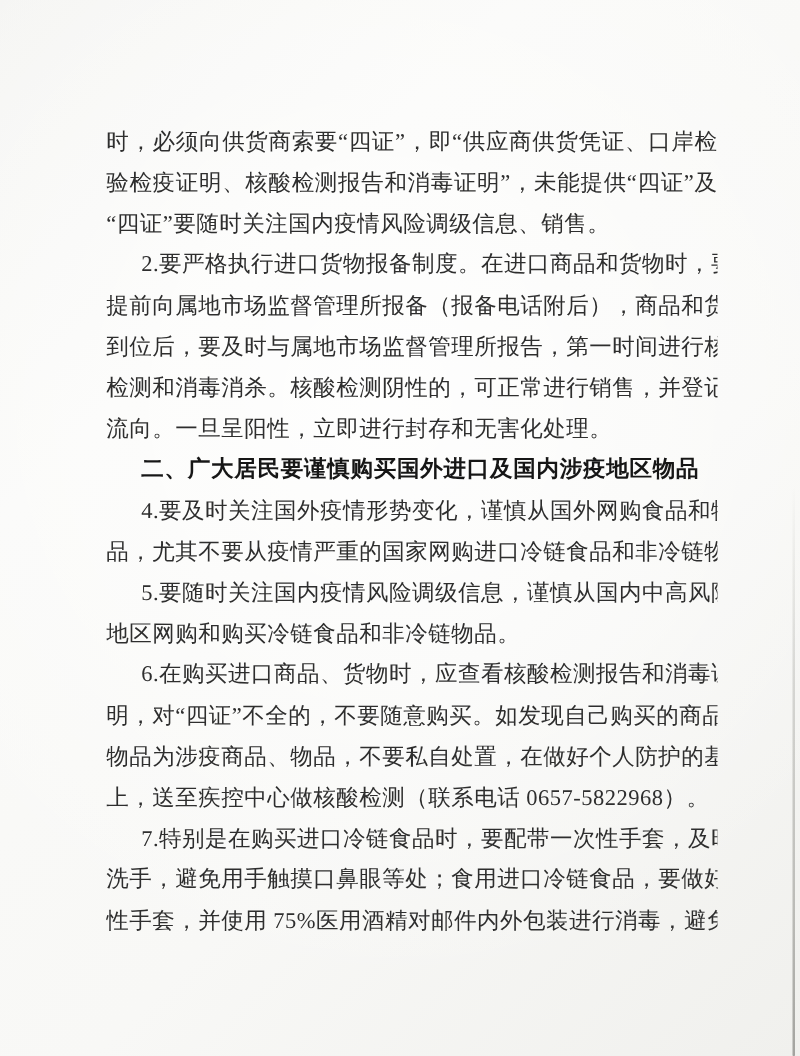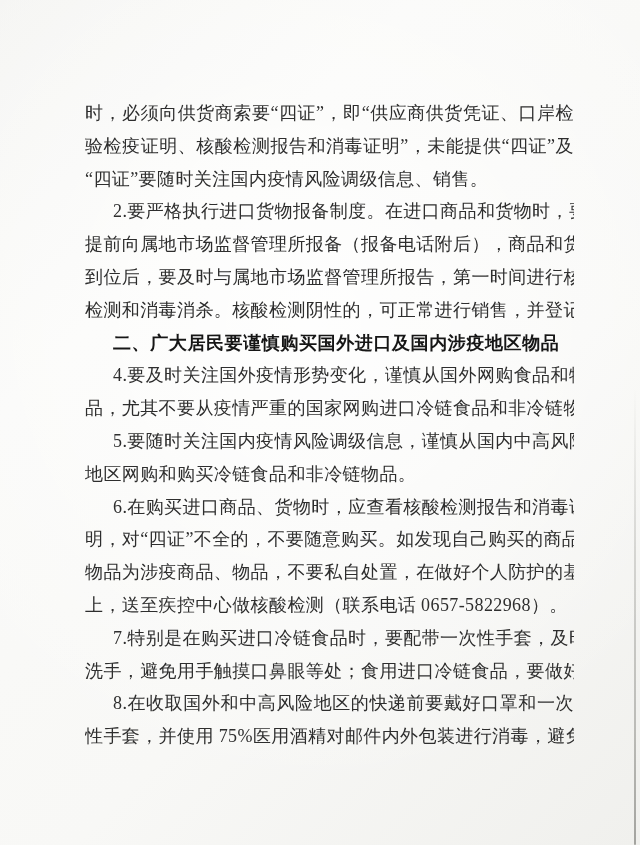--- a/index.html
+++ b/index.html
@@ -71,28 +71,28 @@
 
 <div class="page">
   <div class="doc">
     <div class="row fill">时，必须向供货商索要“四证”，即“供应商供货凭证、口岸检</div>
     <div class="row fill">验检疫证明、核酸检测报告和消毒证明”，未能提供“四证”及</div>
     <div class="row">“四证”要随时关注国内疫情风险调级信息、销售。</div>
     <div class="row ind fill">2.要严格执行进口货物报备制度。在进口商品和货物时，要</div>
     <div class="row fill">提前向属地市场监督管理所报备（报备电话附后），商品和货物</div>
     <div class="row fill">到位后，要及时与属地市场监督管理所报告，第一时间进行核酸</div>
     <div class="row fill">检测和消毒消杀。核酸检测阴性的，可正常进行销售，并登记好</div>
+    <div class="row">流向。一旦呈阳性，立即进行封存和无害化处理。</div>
     <div class="row ind heading">二、广大居民要谨慎购买国外进口及国内涉疫地区物品</div>
     <div class="row ind fill">4.要及时关注国外疫情形势变化，谨慎从国外网购食品和物</div>
     <div class="row fill">品，尤其不要从疫情严重的国家网购进口冷链食品和非冷链物品。</div>
     <div class="row ind fill">5.要随时关注国内疫情风险调级信息，谨慎从国内中高风险</div>
     <div class="row">地区网购和购买冷链食品和非冷链物品。</div>
     <div class="row ind fill">6.在购买进口商品、货物时，应查看核酸检测报告和消毒证</div>
     <div class="row fill">明，对“四证”不全的，不要随意购买。如发现自己购买的商品、</div>
     <div class="row fill">物品为涉疫商品、物品，不要私自处置，在做好个人防护的基础</div>
     <div class="row">上，送至疾控中心做核酸检测（联系电话 0657-5822968）。</div>
     <div class="row ind fill">7.特别是在购买进口冷链食品时，要配带一次性手套，及时</div>
     <div class="row fill">洗手，避免用手触摸口鼻眼等处；食用进口冷链食品，要做好餐</div>
-    <div class="row ind fill">8.在收取国外和中高风险地区的快递前要戴好口罩和一次</div>
     <div class="row fill">性手套，并使用 75%医用酒精对邮件内外包装进行消毒，避免用</div>
   </div>
   <div class="scan-line"></div>
 </div>
 
 </body></html>

